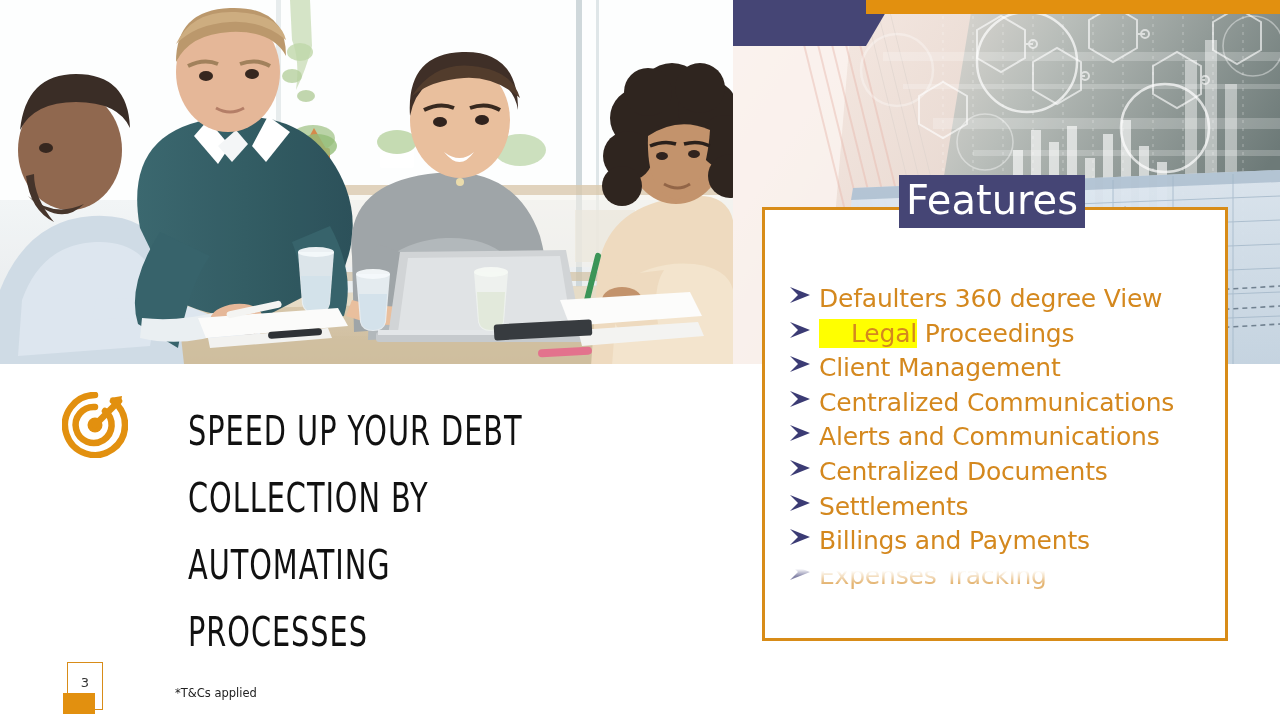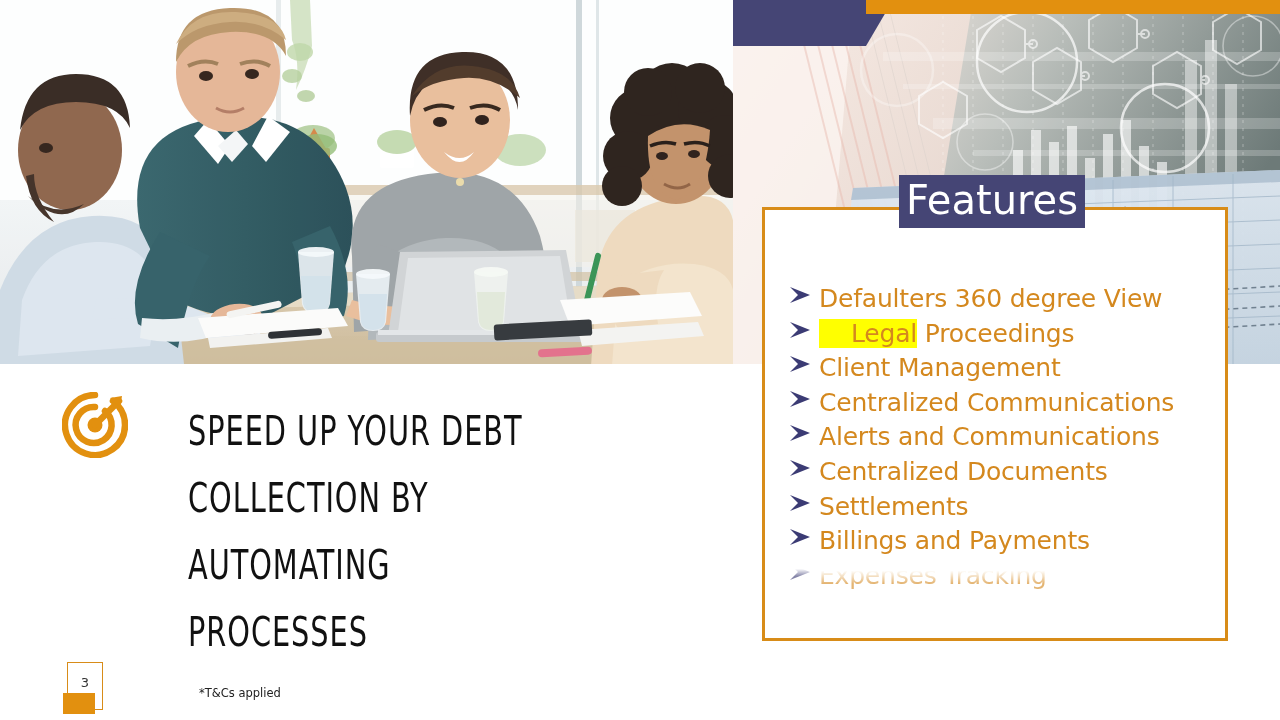--- a/index.html
+++ b/index.html
@@ -91,21 +91,21 @@
   }
 
   .subline {
     position:absolute; left:189px; top:620px;
     color:#111111; font-size:21px;
     font-family:"DejaVu Sans", sans-serif; font-weight:400;
   }
   .subline sup { font-size:12px; vertical-align:super; }
 
   .tandc {
-    position:absolute; left:199px; top:686px;
+    position:absolute; left:175px; top:686px;
     color:#222222; font-size:11.5px;
     font-family:"DejaVu Sans", sans-serif;
   }
 
   
   .slidenum { position:absolute; left:63px; top:662px; width:44px; height:52px; }
   .slidenum-box {
     position:absolute; left:4px; top:0; width:36px; height:48px;
     background:#ffffff; border:1.5px solid #d88c18;
     display:flex; align-items:center; justify-content:center;

